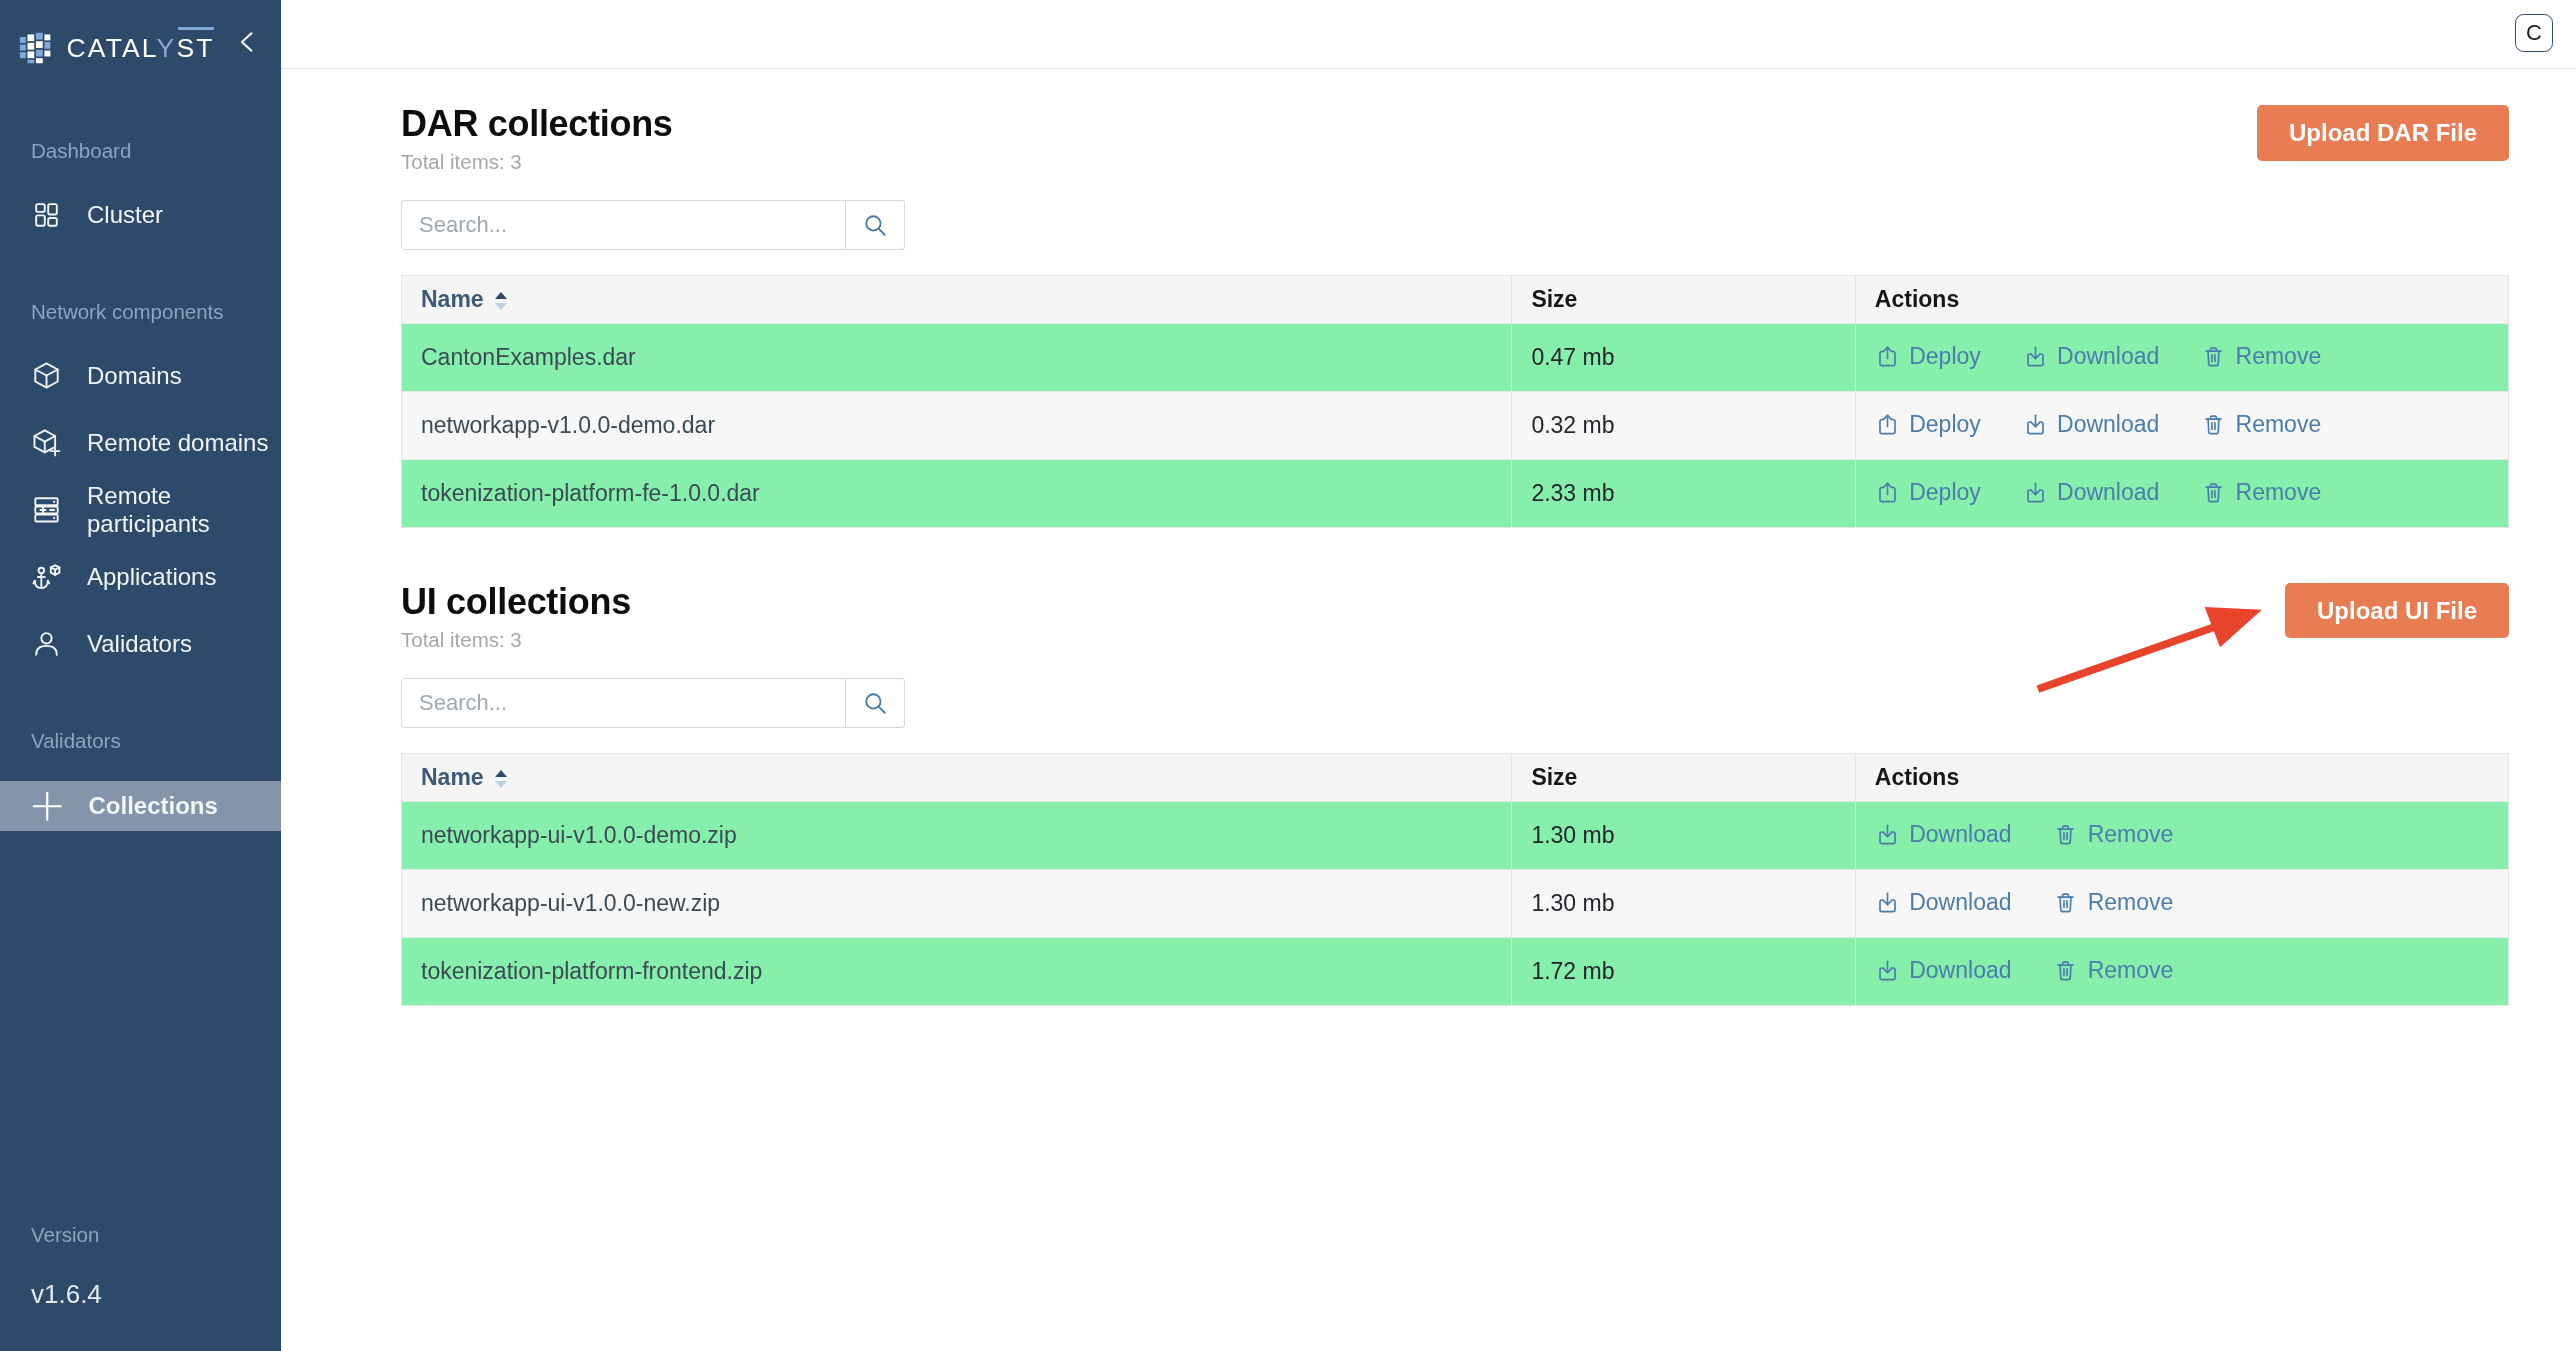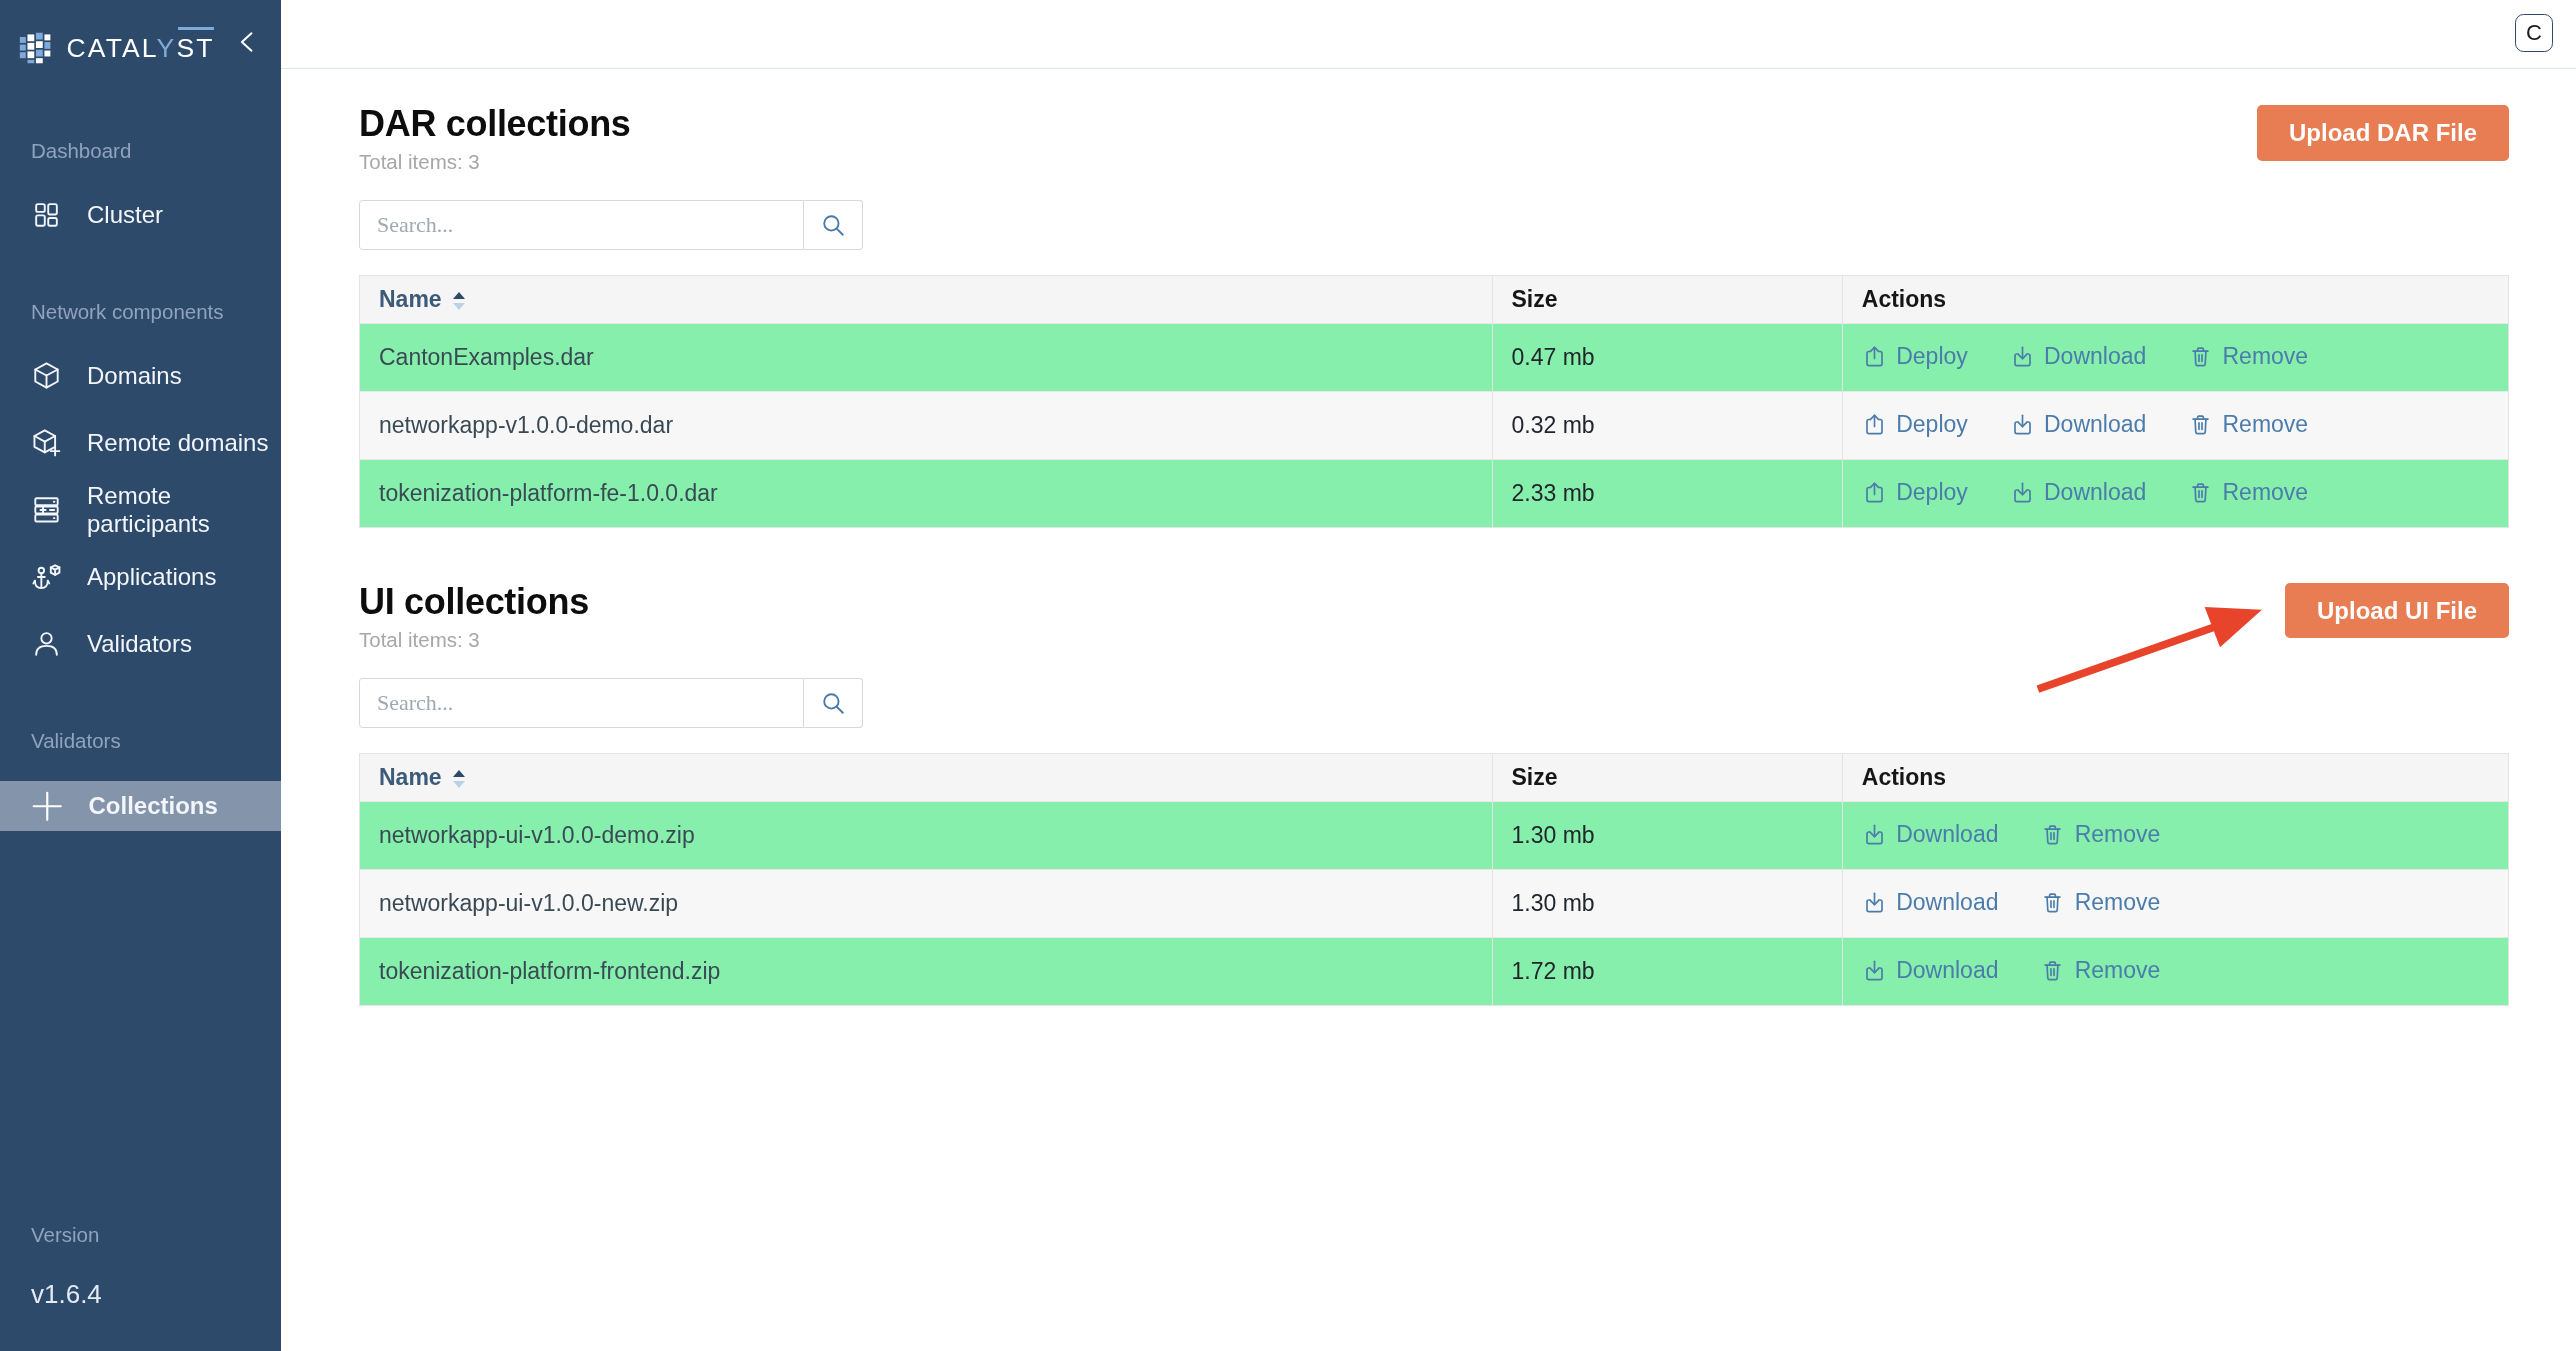--- a/index.html
+++ b/index.html
@@ -26,32 +26,32 @@
   .nav-item.active { margin-top:27px; height:50px; background:#8494AA; font-weight:700; }
 
   .version-block { position:absolute; left:31px; bottom:41px; }
   .version-value { margin-top:31px; color:#E4EBF2; font-size:26px; }
 
   
   .topbar { position:absolute; left:281px; top:0; right:0; height:69px; background:#fff; border-bottom:0.9px solid #DDE4EB; z-index:1; }
   .avatar-btn { position:absolute; right:23px; top:13.7px; width:38px; height:38px; background:#fff; border:1.7px solid #2E4A6B; border-radius:8.6px; font-family:"Liberation Sans",sans-serif; font-size:22px; color:#1a1a1a; cursor:pointer; line-height:35px; text-align:center; }
 
   
-  .main { position:absolute; left:281px; top:69px; right:0; bottom:0; padding:0 67px 0 78px; }
+  .main { position:absolute; left:281px; top:69px; right:0; bottom:0; padding:0 67px 0 120px; }
   .section { position:relative; }
   .section-title { font-size:36px; font-weight:800; color:#0D0D0D; letter-spacing:-0.3px; padding-top:34px; }
   .section:nth-of-type(2) .section-title { padding-top:53px; }
   .total-items { margin-top:5.1px; font-size:20.5px; color:#A6A6AC; }
 
   .upload-btn { position:absolute; right:0; height:56px; padding:0 32px; background:#E87C52; color:#fff; border:none; border-radius:5.1px; font-family:"Liberation Sans",sans-serif; font-size:24px; font-weight:700; cursor:pointer; }
   .upload-btn.dar { top:36px; }
   .upload-btn.ui { top:55px; height:55px;text-align:center; }
 
   .search-row { display:flex; margin-top:26px; height:50px; width:504px; }
-  .search-input { width:445px; height:50px; border:0.9px solid #D8D8D8; border-radius:3.4px 0 0 3.4px; padding:0 17px; font-family:Liberation Serif, serif; font-size:22px; color:#6d28d9; outline:none; }
+  .search-input { width:445px; height:50px; border:0.9px solid #D8D8D8; border-radius:3.4px 0 0 3.4px; padding:0 17px; font-family:Liberation Sans, sans-serif; font-size:22px; color:#6d28d9; outline:none; }
   .search-input::placeholder { color:#9FA9B1; }
   .search-btn { width:59px; height:50px; background:#fff; border:0.9px solid #D8D8D8; border-left:none; border-radius:0 3.4px 3.4px 0; cursor:pointer; display:flex; align-items:center; justify-content:center; }
 
   .tbl-wrap { margin-top:25px; }
   table { width:100%; border-collapse:collapse; table-layout:fixed; border:0.9px solid #E4E4E4; }
   th, td { text-align:left; padding-left:19px; border-right:0.9px solid #E4E4E4; }
   th:last-child, td:last-child { border-right:none; }
   thead tr { height:48px; background:#F5F5F5; }
   tbody tr { height:68px; border-top:0.9px solid #E8E8E8; background:#86efac; }
   tbody tr.alt { background:#F7F7F7; }

